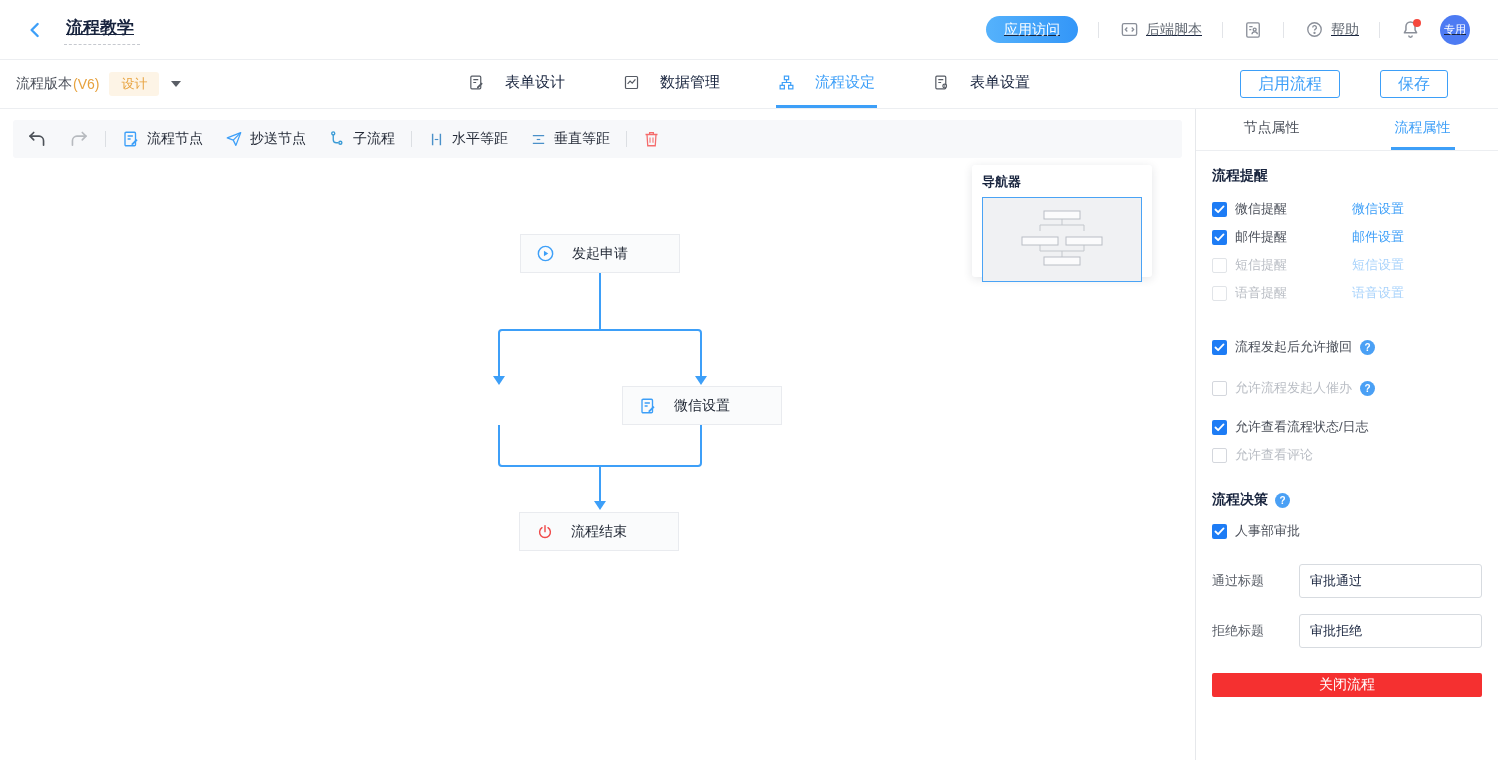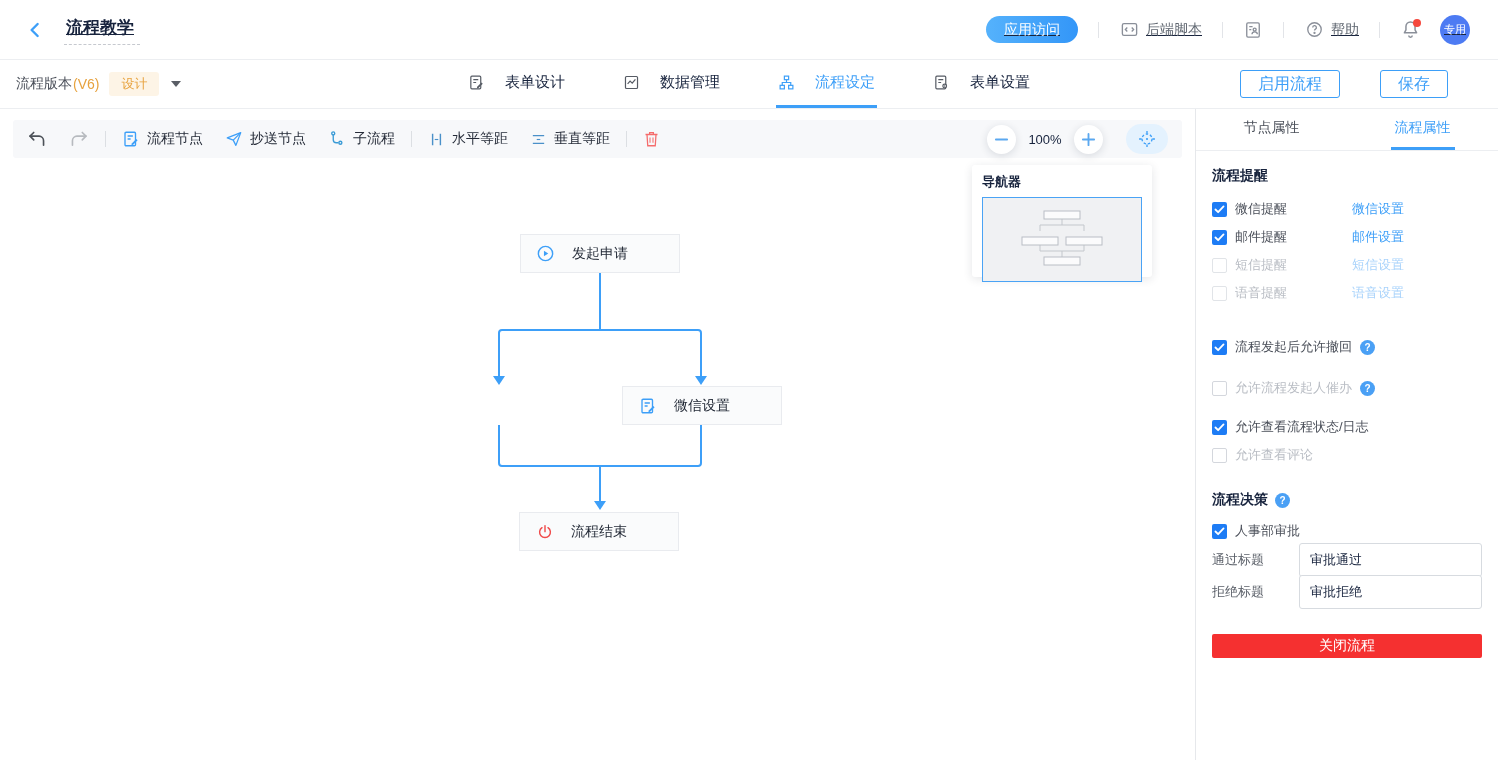--- a/index.html
+++ b/index.html
@@ -71,21 +71,21 @@
   .cb-row { position:relative; display:flex; align-items:center; height:28px; }
   .cb { width:15px; height:15px; border-radius:2px; flex:none; display:flex; align-items:center; justify-content:center; cursor:pointer; }
   .cb.checked { background:#1d7cf5; }
   .cb.unchecked { background:#fff; border:1px solid #d4d7dd; }
   .cb.unchecked.dis { border-color:#e1e4e8; }
   .cb-label { margin-left:8px; font-size:13px; color:#4a4f59; }
   .cb-label.muted { color:#b9bdc4; }
   .row-link { position:absolute; left:140px; font-size:13px; color:#3d9ff8; cursor:pointer; }
   .row-link.dis { color:#a9d3fb; }
   .help { width:15px; height:15px; border-radius:50%; background:#4aa0f5; color:#fff; font-size:10px; font-weight:bold; display:inline-flex; align-items:center; justify-content:center; margin-left:8px; }
-  .field-row { display:flex; align-items:center; margin-top:1px; height:28px; margin-bottom:4px; }
+  .field-row { display:flex; align-items:center; margin-top:22px; height:28px; margin-bottom:4px; }
   .field-label { width:87px; font-size:13px; color:#5a5f68; }
   .field-input { width:183px; height:28px; border:1px solid #d7dbe0; border-radius:3px; padding:16px 10px; font-size:13px; color:#17233d; font-family:inherit; }
   .danger-btn { width:100%; height:24px; background:#f53030; color:#fff; border:none; border-radius:2px; font-size:14px; margin-top:24px; cursor:pointer; }
 
   svg { display:block; }
 </style>
 </head>
 <body>
 
 <div class="hdr1">
@@ -250,40 +250,20 @@
       </div>
       <div class="vdiv"></div>
       <div class="tool">
         <svg width="17" height="18" viewBox="0 0 22 24" fill="none" stroke="#f56c6c" stroke-width="1.7">
             <path d="M3 6 h16 M8.5 6 V3.5 h5 V6"></path>
             <path d="M5 6 l1 15 h10 l1-15"></path>
             <path d="M9 10 v7 M13 10 v7" stroke-width="1.4"></path>
           </svg>
       </div>
 
-      <div class="zoom-group">
-        <button class="round-btn">
-          <svg width="15" height="15" viewBox="0 0 16 16">
-              <path d="M2 8 h12" stroke="#5ba8f0" stroke-width="2" stroke-linecap="round"></path>
-            </svg>
-        </button>
-        <span class="zoom-label">100%</span>
-        <button class="round-btn">
-          <svg width="15" height="15" viewBox="0 0 16 16">
-              <path d="M2 8 h12 M8 2 v12" stroke="#5ba8f0" stroke-width="2" stroke-linecap="round"></path>
-            </svg>
-        </button>
-        <button class="locate-btn">
-          <svg width="20" height="20" viewBox="0 0 24 24" fill="none" stroke="#3d9ff8" stroke-width="1.6">
-              <circle cx="12" cy="12" r="6" stroke-dasharray="3 2.2"></circle>
-              <circle cx="12" cy="12" r="1.3" fill="#3d9ff8" stroke="none"></circle>
-              <path d="M12 2.5 v3 M12 18.5 v3 M2.5 12 h3 M18.5 12 h3"></path>
-            </svg>
-        </button>
-      </div>
     </div>
 
     <div class="navigator">
       <div class="nav-title">导航器</div>
       <div class="minimap">
         <svg width="158" height="83" viewBox="0 0 158 83">
           <g stroke="#c3c7cc" fill="none" stroke-width="1">
             <path d="M79 21 v6 M57 27 h44 M57 27 v6 M101 27 v6 M57 47 v6 M101 47 v6 M57 53 h44 M79 53 v6"></path>
           </g>
           <g fill="#fbfbfc" stroke="#b9bec5" stroke-width="1">

